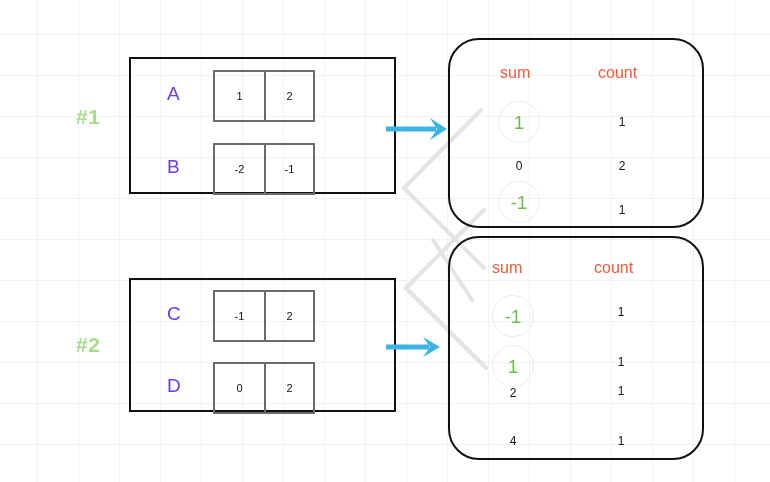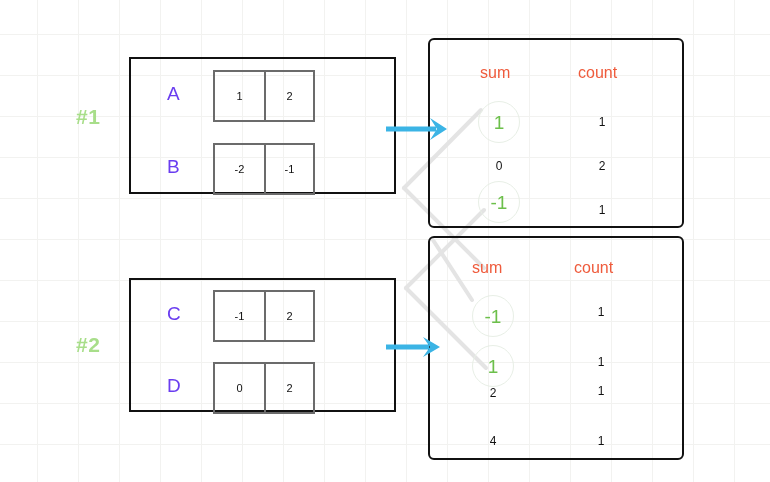--- a/index.html
+++ b/index.html
@@ -70,23 +70,24 @@
     font-weight: 700;
     font-family: "Liberation Sans", sans-serif;
     line-height: 1;
     letter-spacing: 0.5px;
   }
 
   
   .result-panel {
     position: absolute;
     border: 2px solid #111111;
-    border-radius: 6px;
+    border-radius: 31px;
     box-sizing: border-box;
     background: transparent;
+    margin-left: 20px;
   }
   .col-header {
     position: absolute;
     color: #ef5b3c;
     font-size: 16px;
     font-family: "Liberation Sans", sans-serif;
     line-height: 1;
     white-space: nowrap;
   }
   .value-cell {

